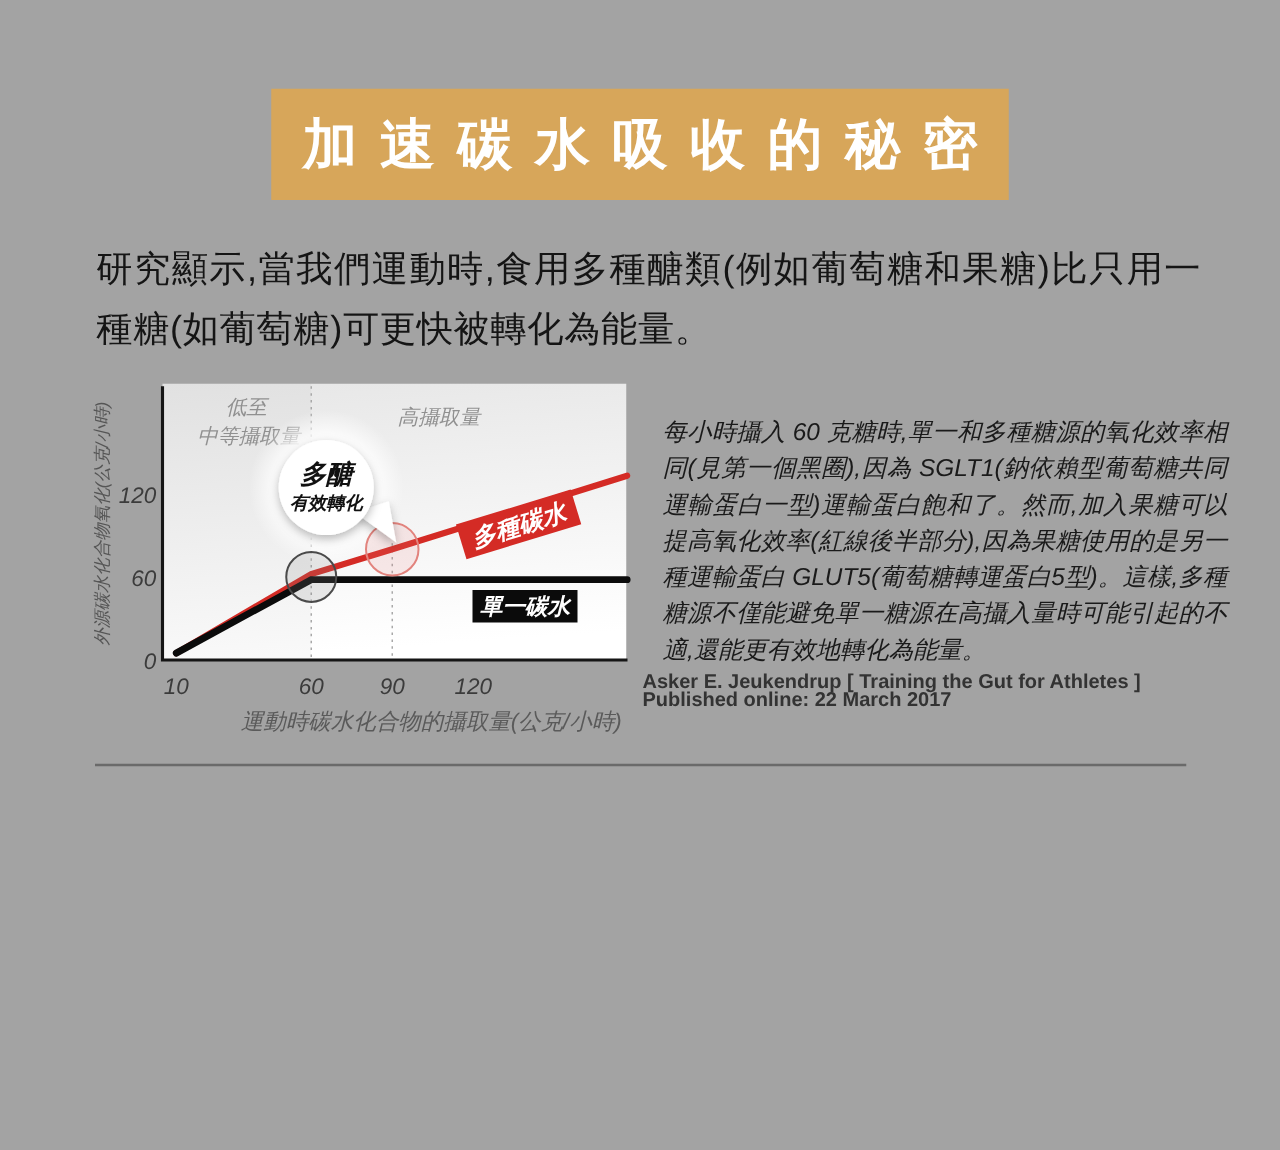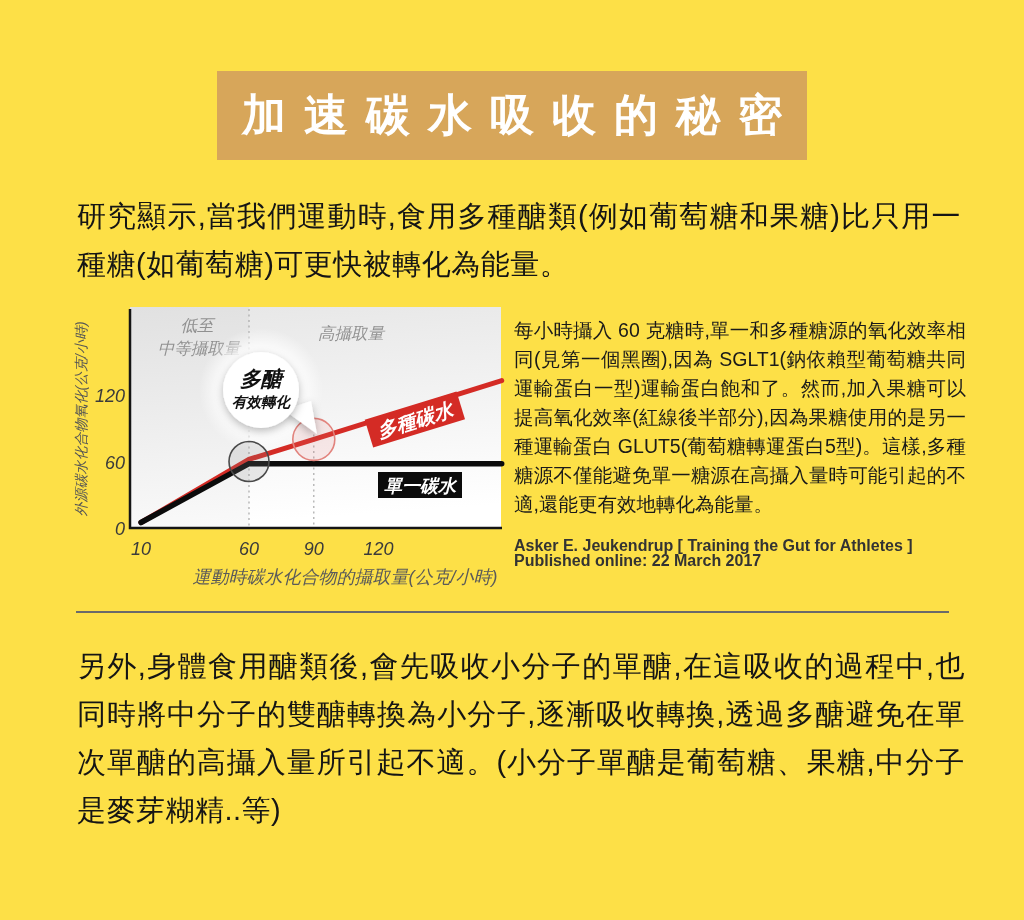--- a/index.html
+++ b/index.html
@@ -1,27 +1,27 @@
 <!DOCTYPE html>
 <html><head>
 <meta charset="utf-8">
 <style>
   html,body{margin:0;padding:0;background:#fff;}
-  .page{position:relative;width:1024px;height:920px;background:#fde047;
+  .page{position:relative;width:1024px;height:920px;background:#a3a3a3;
         font-family:"Liberation Sans",sans-serif;overflow:hidden;}
   .banner{position:absolute;left:217px;top:71px;width:590px;height:89px;
           display:flex;align-items:center;justify-content:center;}
   .banner-title{color:#ffffff;font-size:44px;font-weight:bold;
           letter-spacing:18px;text-indent:18px;white-space:nowrap;}
   .para{position:absolute;margin:0;color:#151515;font-size:29px;line-height:48px;
         text-align:justify;letter-spacing:0.5px;}
   .intro{left:77px;top:192px;width:884px;}
   .bottom{left:77px;top:642px;width:888px;}
-  .side{position:absolute;left:514px;top:316px;width:452px;margin:0;
-        font-size:19.5px;line-height:29px;color:#1a1a1a;text-align:justify;}
+  .side{position:absolute;left:514px;top:316px;width:452px;margin:16px;
+        font-size:19.5px;line-height:29px;color:#1a1a1a;text-align:justify;font-style:italic;}
   .cite{position:absolute;left:514px;top:538px;font-size:16px;line-height:15px;
         color:#333333;font-weight:bold;}
   .divider{position:absolute;left:76px;top:611px;width:873px;height:2px;background:#6a6a6a;}
   .chart{position:absolute;left:65px;top:303px;width:440px;height:292px;font-style:italic;}
   .chart svg{font-family:"Liberation Sans",sans-serif;}
   .rgl{font-size:16.5px;fill:#909090;}
   .tick{font-size:18px;fill:#3b3b3b;}
   .axis-title-x{font-size:18px;fill:#5a5a5a;}
   .axis-title-y{font-size:14px;fill:#555555;}
   .bubble-t1{font-size:21px;font-weight:bold;fill:#111111;}
@@ -115,15 +115,14 @@
 
   <p class="side">每小時攝入 60 克糖時,單一和多種糖源的氧化效率相同(見第一個黑圈),因為 SGLT1(鈉依賴型葡萄糖共同運輸蛋白一型)運輸蛋白飽和了。然而,加入果糖可以提高氧化效率(紅線後半部分),因為果糖使用的是另一種運輸蛋白 GLUT5(葡萄糖轉運蛋白5型)。這樣,多種糖源不僅能避免單一糖源在高攝入量時可能引起的不適,還能更有效地轉化為能量。</p>
 
   <div class="cite">
     <div>Asker E. Jeukendrup [ Training the Gut for Athletes ]</div>
     <div>Published online: 22 March 2017</div>
   </div>
 
   <div class="divider" style="background: rgb(106, 106, 106);"></div>
 
-  <p class="para bottom">另外,身體食用醣類後,會先吸收小分子的單醣,在這吸收的過程中,也同時將中分子的雙醣轉換為小分子,逐漸吸收轉換,透過多醣避免在單次單醣的高攝入量所引起不適。(小分子單醣是葡萄糖、果糖,中分子是麥芽糊精..等)</p>
 
 </div>
 
 </body></html>

